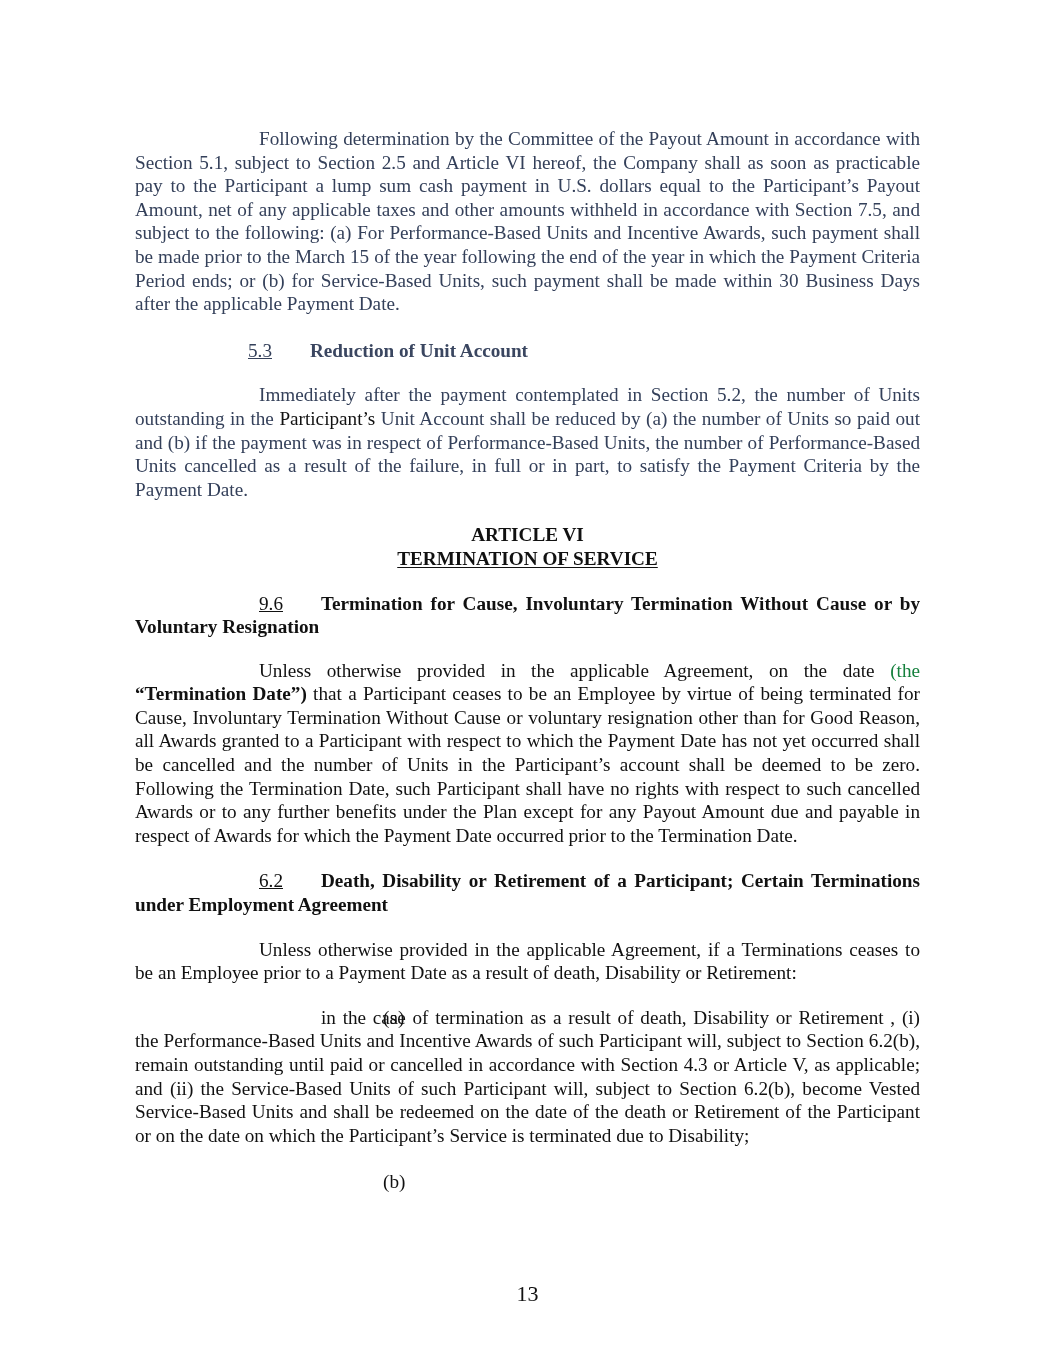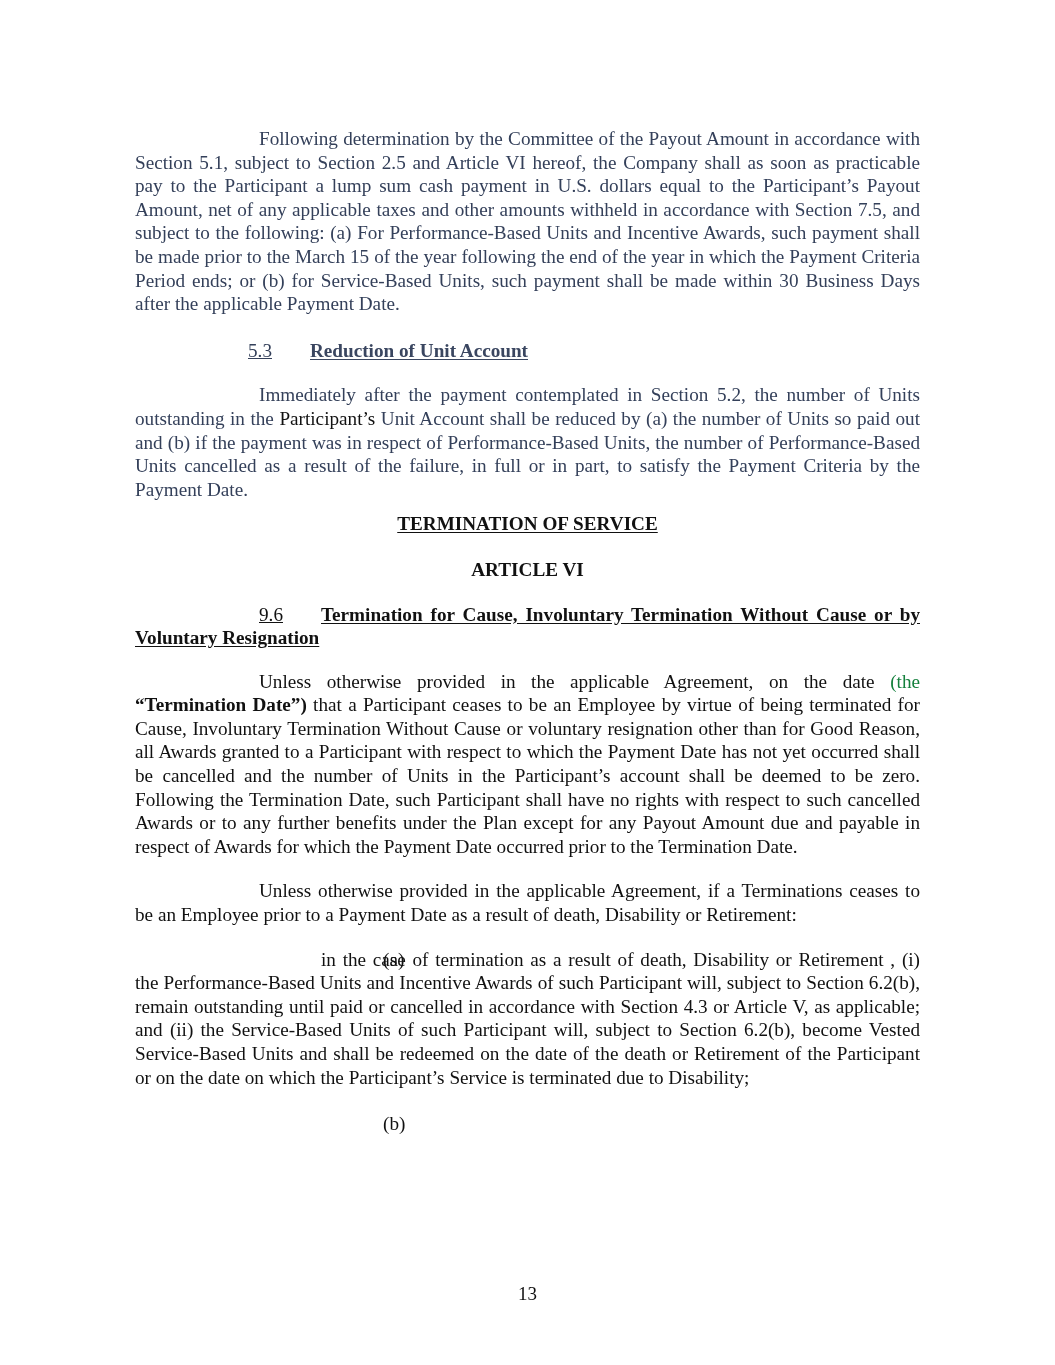--- a/index.html
+++ b/index.html
@@ -8,50 +8,53 @@
       font-family: "Liberation Serif", "DejaVu Serif", serif;
       font-size: 19.2px; line-height: 23.6px; color: #111111;
     }
     .page { position: absolute; left: 124px; top: 124px; width: 807px; }
     .para { text-align: justify; margin: 11px; }
     .indent { text-indent: 124px; }
     .slate { color: #34405a; }
     .slate-2 { color: #3a4660; }
     .heading-line { margin: 0; }
     .num { display: inline-block; width: 62px; margin-left: 124px; text-decoration: underline; }
-    .hd { font-weight: bold; text-decoration: underline; text-underline-offset: 2px; }
+    .hd { font-weight: bold; text-underline-offset: 2px; }
     .center { text-align: center; font-weight: bold; margin: 0; }
     .ul { text-decoration: underline; text-underline-offset: 2px; }
     .b { font-weight: bold; }
     .muted { color: #15803d; }
     .sub-label { display: inline-block; width: 62px; }
-    .page-number { position: absolute; top: 1282px; left: 0; width: 1055px; text-align: center; font-size: 19px; }
+    .page-number { position: absolute; top: 1282px; left: 0; width: 1055px; text-align: center; font-size: 22px; }
   </style>
 </head>
 <body>
 
 <div class="page">
 
   <p class="para indent slate" style="margin-top:3px;">Following determination by the Committee of the Payout Amount in accordance with Section 5.1, subject to Section 2.5 and Article VI hereof, the Company shall as soon as practicable pay to the Participant a lump sum cash payment in U.S. dollars equal to the Participant’s Payout Amount, net of any applicable taxes and other amounts withheld in accordance with Section 7.5, and subject to the following:  (a)  For Performance-Based Units and Incentive Awards, such payment shall be made prior to the March 15 of the year following the end of the year in which the Payment Criteria Period ends; or (b) for Service-Based Units, such payment shall be made within 30 Business Days after the applicable Payment Date.</p>
 
   <p class="heading-line" style="margin-top:23px;">
     <span class="num slate">5.3</span><span class="hd slate-2">Reduction of Unit Account</span>
   </p>
 
   <p class="para indent slate" style="margin-top:21px;"><span>Immediately after the payment contemplated in Section 5.2, the number of Units outstanding in the </span><span style="color:#111;">Participant’s</span><span> Unit Account shall be reduced by (a) the number of Units so paid out and (b) if the payment was in respect of Performance-Based Units, the number of Performance-Based Units cancelled as a result of the failure, in full or in part, to satisfy the Payment Criteria by the Payment Date.</span></p>
 
+  <p class="center" style="margin-top:22px;">ARTICLE VI</p>
   <p class="center"><span class="ul">TERMINATION OF SERVICE</span></p>
-  <p class="center" style="margin-top:22px;">ARTICLE VI</p>
 
   <p class="para" style="margin-top:21px;">
     <span class="num">9.6</span><span class="hd">Termination for Cause, Involuntary Termination Without Cause or by Voluntary Resignation</span>
   </p>
 
   <p class="para indent" style="margin-top:20px;"><span>Unless otherwise provided in the applicable Agreement, on the date </span><span class="muted">(the</span> <span class="b">“Termination Date”)</span><span> that a Participant ceases to be an Employee by virtue of being terminated for Cause, Involuntary Termination Without Cause or voluntary resignation other than for Good Reason, all Awards granted to a Participant with respect to which the Payment Date has not yet occurred shall be cancelled and the number of Units in the Participant’s account shall be deemed to be zero. Following the Termination Date, such Participant shall have no rights with respect to such cancelled Awards or to any further benefits under the Plan except for any Payout Amount due and payable in respect of Awards for which the Payment Date occurred prior to the Termination Date.</span></p>
 
+  <p class="para" style="margin-top:22px;">
+    <span class="num">6.2</span><span class="hd">Death, Disability or Retirement of a Participant; Certain Terminations under Employment Agreement</span>
+  </p>
 
   <p class="para indent" style="margin-top:21px;">Unless otherwise provided in the applicable Agreement, if a Terminations ceases to be an Employee prior to a Payment Date as a result of death, Disability or Retirement:</p>
 
   <p class="para indent" style="margin-top:21px;"><span class="sub-label">(a)</span><span>in the case of termination as a result of death, Disability or Retirement , (i) the Performance-Based Units and Incentive Awards of such Participant will, subject to Section 6.2(b), remain outstanding until paid or cancelled in accordance with Section 4.3 or Article V, as applicable; and (ii) the Service-Based Units of such Participant will, subject to Section 6.2(b), become Vested Service-Based Units and shall be redeemed on the date of the death or Retirement of the Participant or on the date on which the Participant’s Service is terminated due to Disability;</span></p>
 
   <p class="para indent" style="margin-top:23px;"><span class="sub-label">(b)</span></p>
 
 </div>
 
 <div class="page-number">13</div>

